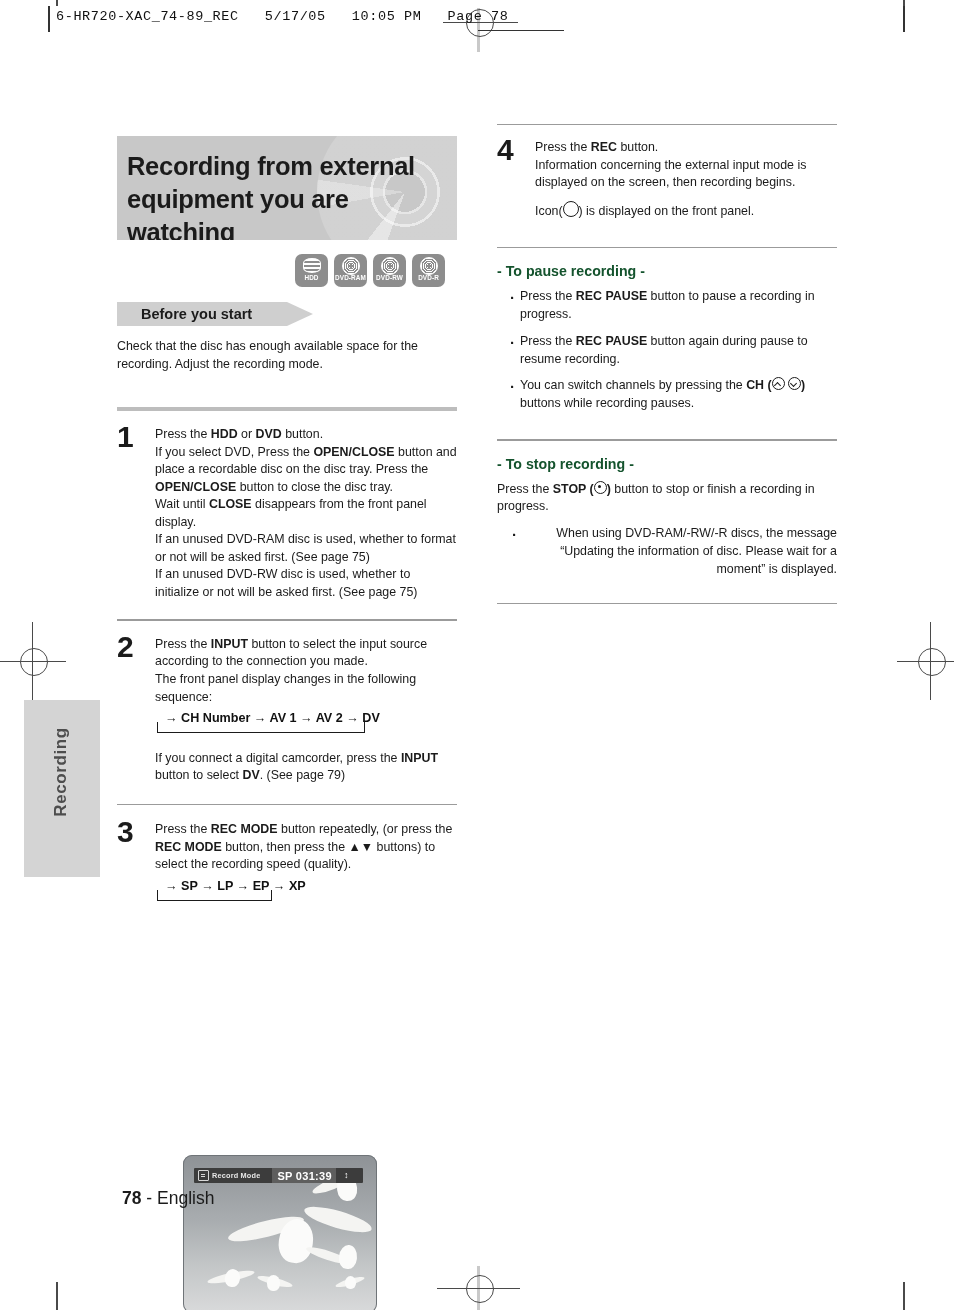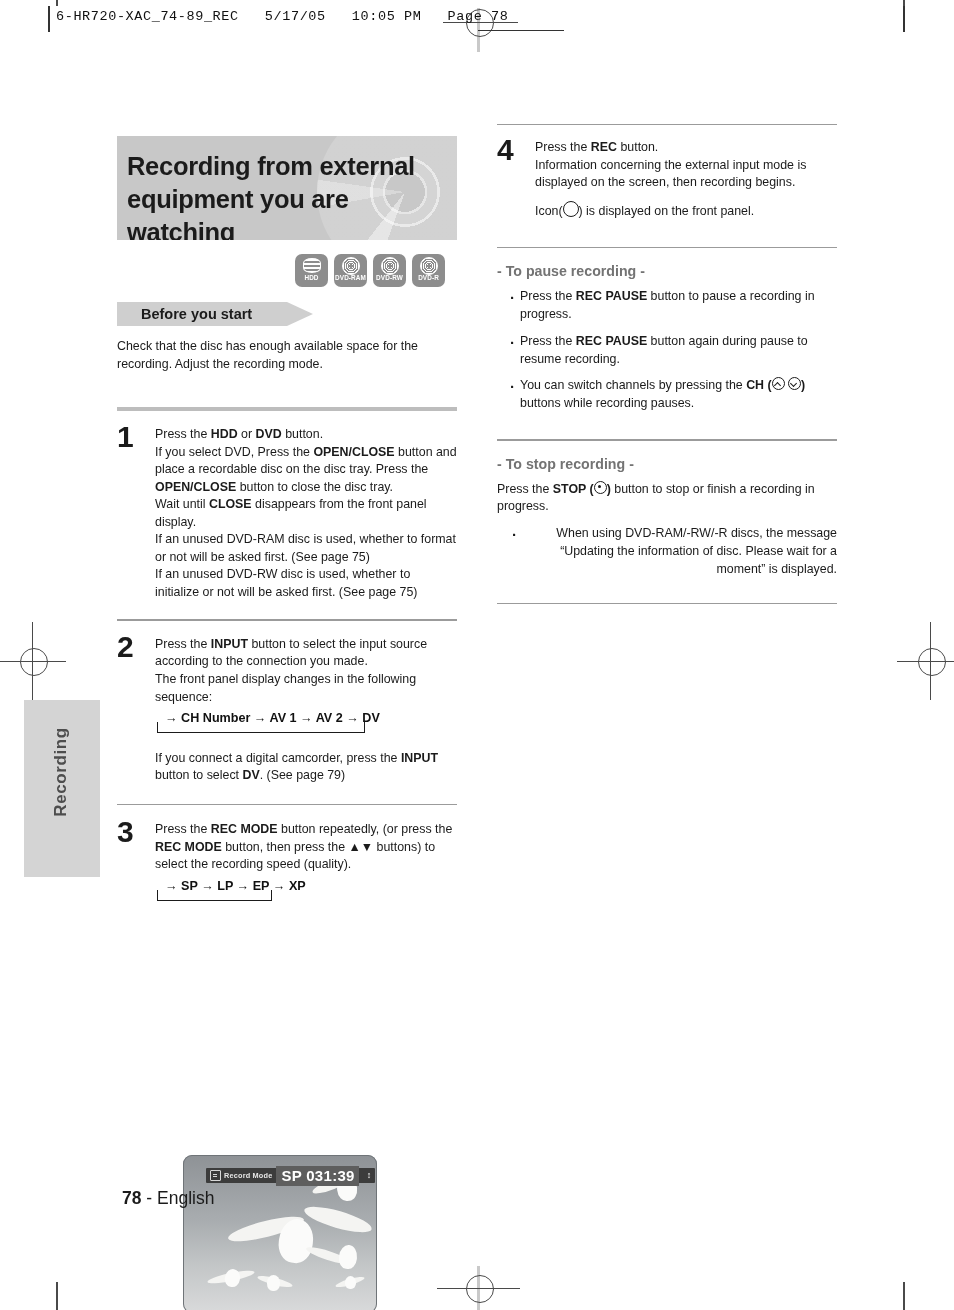--- a/index.html
+++ b/index.html
@@ -89,36 +89,36 @@
   .seq{position:relative;margin-top:4px;font-size:12.6px;font-weight:bold;color:#111;}
   .seq .seq-row{display:inline-block;white-space:nowrap;padding-left:10px;}
   .seq .loop{position:relative;display:block;height:12px;}
   .seq .loop .lb{position:absolute;border:1.6px solid #1b1b1b;border-top:none;height:10px;}
 
   
   #photo-wrap{position:absolute;left:66px;top:748px;width:194px;height:158px;}
   #photo{position:absolute;left:0;top:0;width:194px;height:158px;border-radius:9px;overflow:hidden;
      background:linear-gradient(#8e9296 0%,#a9adb0 42%,#c3c6c7 70%,#d9dadb 100%);
      box-shadow:inset 0 0 0 1px #6f7478;}
-  #photo .osd{position:absolute;left:23px;top:13px;width:169px;height:15px;background:#3c3c3c;
+  #photo .osd{position:absolute;left:11px;top:13px;width:169px;height:15px;background:#3c3c3c;
      display:flex;align-items:center;border-radius:1px;}
   #photo .osd .osd-icn{width:9px;height:9px;margin-left:4px;border:1px solid #d8d8d8;border-radius:1px;
      display:inline-block;position:relative;}
   #photo .osd .osd-icn:after{content:"";position:absolute;left:1.5px;top:3px;width:4.5px;height:1px;background:#d8d8d8;
      box-shadow:0 2px 0 #d8d8d8;}
   #photo .osd .osd-label{color:#e6e6e6;font-size:7.3px;font-weight:bold;margin-left:3px;letter-spacing:0.2px;}
-  #photo .osd .osd-val{color:#ffffff;font-size:15px;font-weight:bold;background:#5e5e5e;
-     margin-left:4px;padding:1.5px 4px 1.5px 5px;letter-spacing:0.3px;}
+  #photo .osd .osd-val{color:#ffffff;font-size:11px;font-weight:bold;background:#5e5e5e;
+     margin-left:12px;padding:1.5px 4px 1.5px 5px;letter-spacing:0.3px;}
   #photo .osd .osd-arrow{color:#ffffff;font-size:9px;margin-left:8px;line-height:1;}
   .gull{position:absolute;background:transparent;}
   .gull .w{position:absolute;background:#f4f4f2;border-radius:50%;}
   .gull .bd{position:absolute;background:#fbfbfa;border-radius:50% 50% 45% 45%;}
 
   
-  .sub-head{font-size:14.2px;font-weight:bold;color:#737373;}
+  .sub-head{font-size:14.2px;font-weight:bold;color:#14532d;}
   .bullets{margin:0;padding:0;list-style:none;}
   .bullets li{position:relative;padding-left:11px;font-size:12.4px;line-height:1.44;margin-top:9px;}
   .bullets li:before{content:"\00B7";position:absolute;left:1px;top:-1px;font-size:15px;font-weight:bold;}
   .para{font-size:12.4px;line-height:1.44;color:#1b1b1b;}
 
   
   .circ{display:inline-block;width:11px;height:11px;border:1.3px solid #1b1b1b;border-radius:50%;
      vertical-align:-1px;position:relative;}
   .circ.dot:after{content:"";position:absolute;left:3px;top:3px;width:3px;height:3px;border-radius:50%;background:#1b1b1b;}
   .circ.up:after{content:"";position:absolute;left:2.4px;top:4.2px;width:4px;height:4px;

